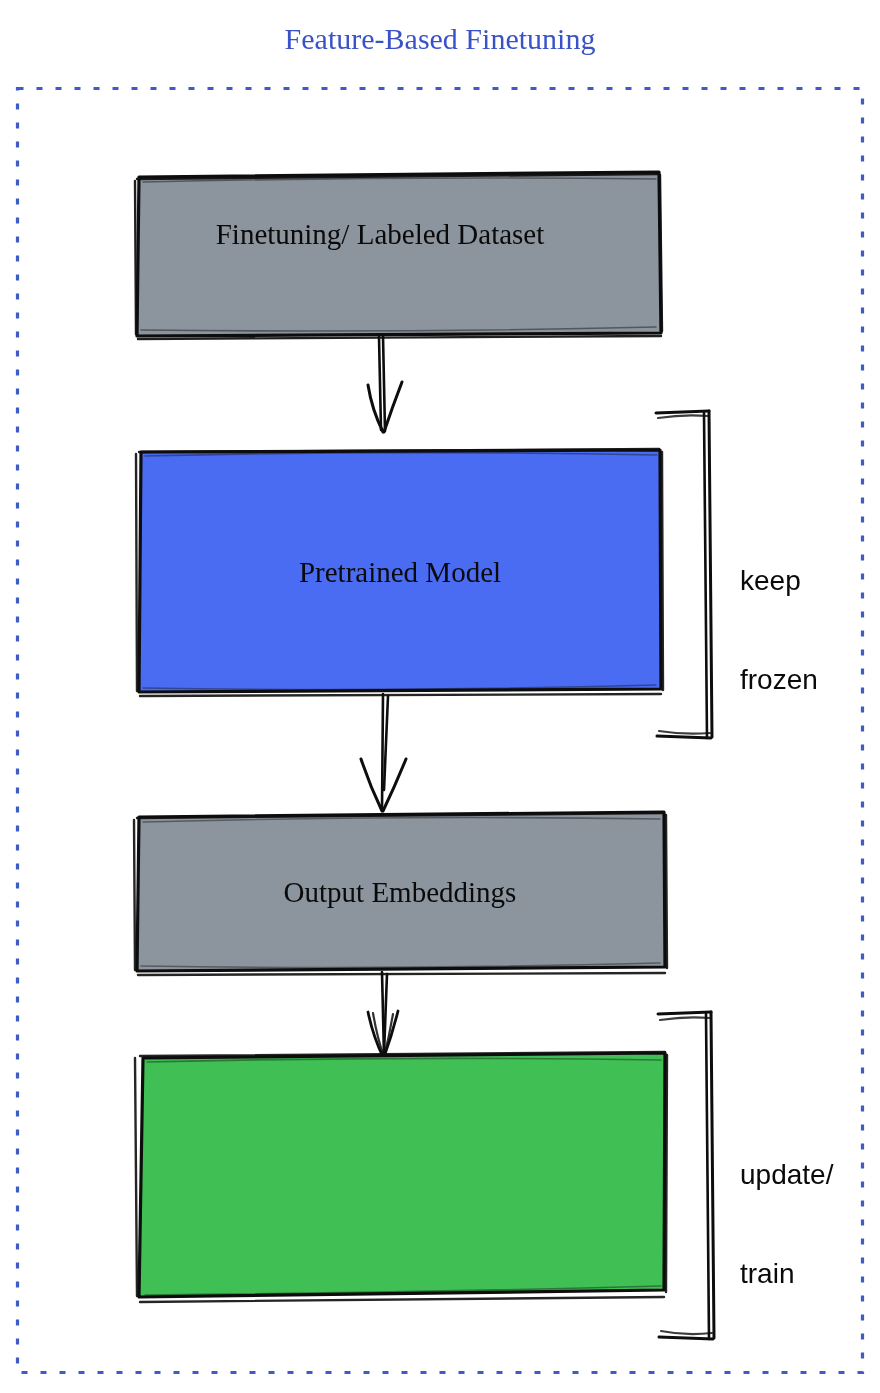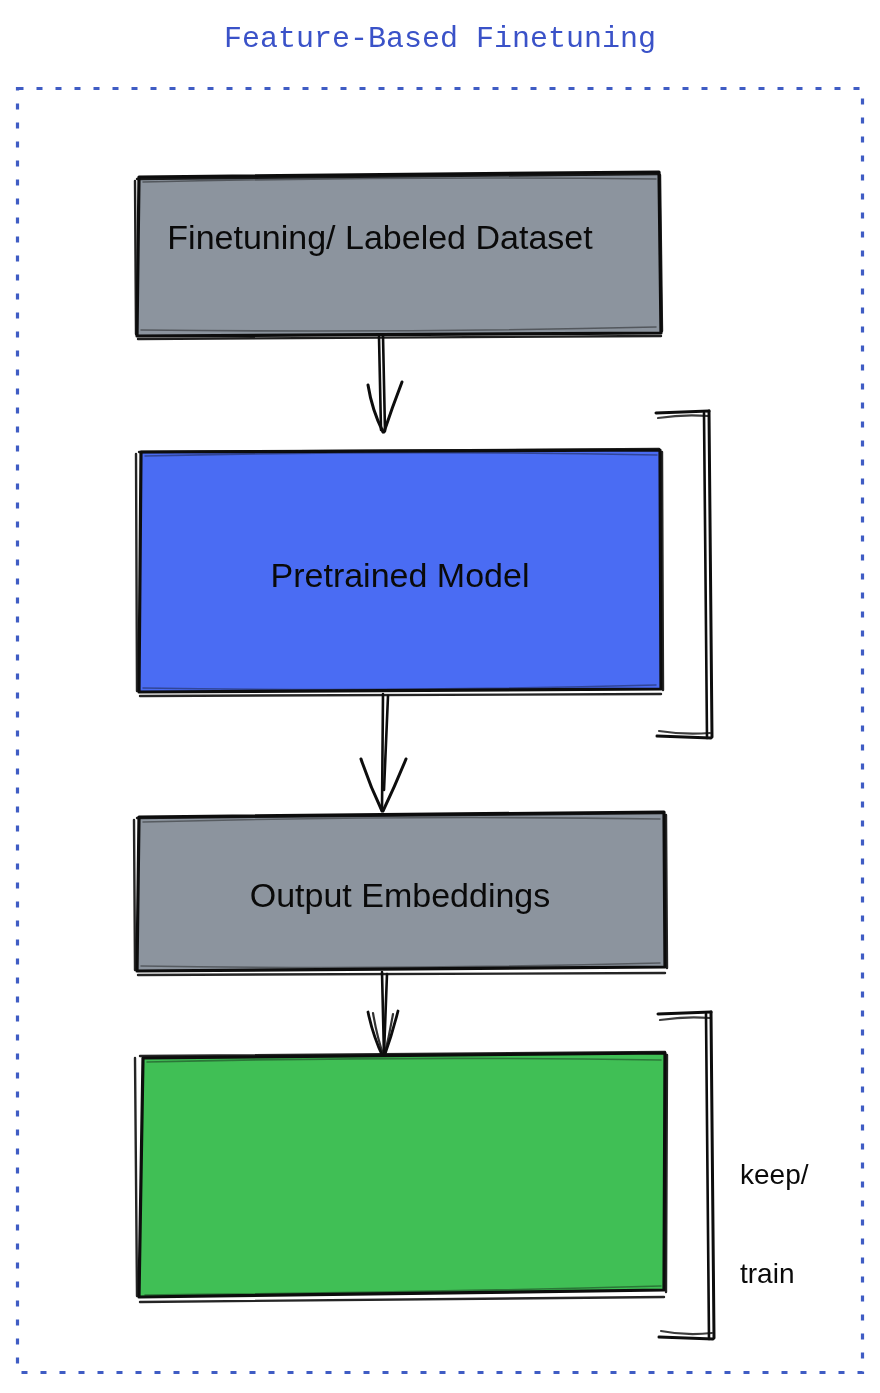--- a/index.html
+++ b/index.html
@@ -30,30 +30,30 @@
   .page-title {
     position: absolute;
     left: 0;
     top: 22px;
     width: 880px;
     text-align: center;
     font-size: 30px;
     font-weight: 400;
     color: #3a52c8;
     letter-spacing: 0px;
-    font-family: Liberation Mono, monospace;
+    font-family: Liberation Serif, serif;
   }
   .node-label {
     position: absolute;
-    font-size: 34px;
+    font-size: 29px;
     color: #0a0a0a;
     font-weight: 400;
     text-align: center;
     white-space: nowrap;
-    font-family: Liberation Sans, sans-serif;
+    font-family: Liberation Serif, serif;
   }
   .annot-label {
     position: absolute;
     font-size: 28px;
     color: #0a0a0a;
     line-height: 1.18;
     font-weight: 400;
     white-space: pre;
     font-family: "Liberation Sans", "DejaVu Sans", sans-serif;
   }
@@ -137,19 +137,23 @@
 
   </svg>
 
   <div class="node-label" style="left:0; top:218px; width:760px;">Finetuning/ Labeled Dataset</div>
 
   <div class="node-label" style="left:0; top:876px; width:800px;">Output Embeddings</div>
 
   <div class="node-label" style="left:0; top:556px; width:800px;">Pretrained Model</div>
 
 
+  <div class="annot-label" style="left:740px; top:498px;">
+    <div>keep</div>
+    <div>frozen</div>
+  </div>
 
   <div class="annot-label" style="left:740px; top:1092px;">
-    <div>keep/</div>
+    <div>update/</div>
     <div>train</div>
   </div>
 
 </div>
 
 </body></html>

